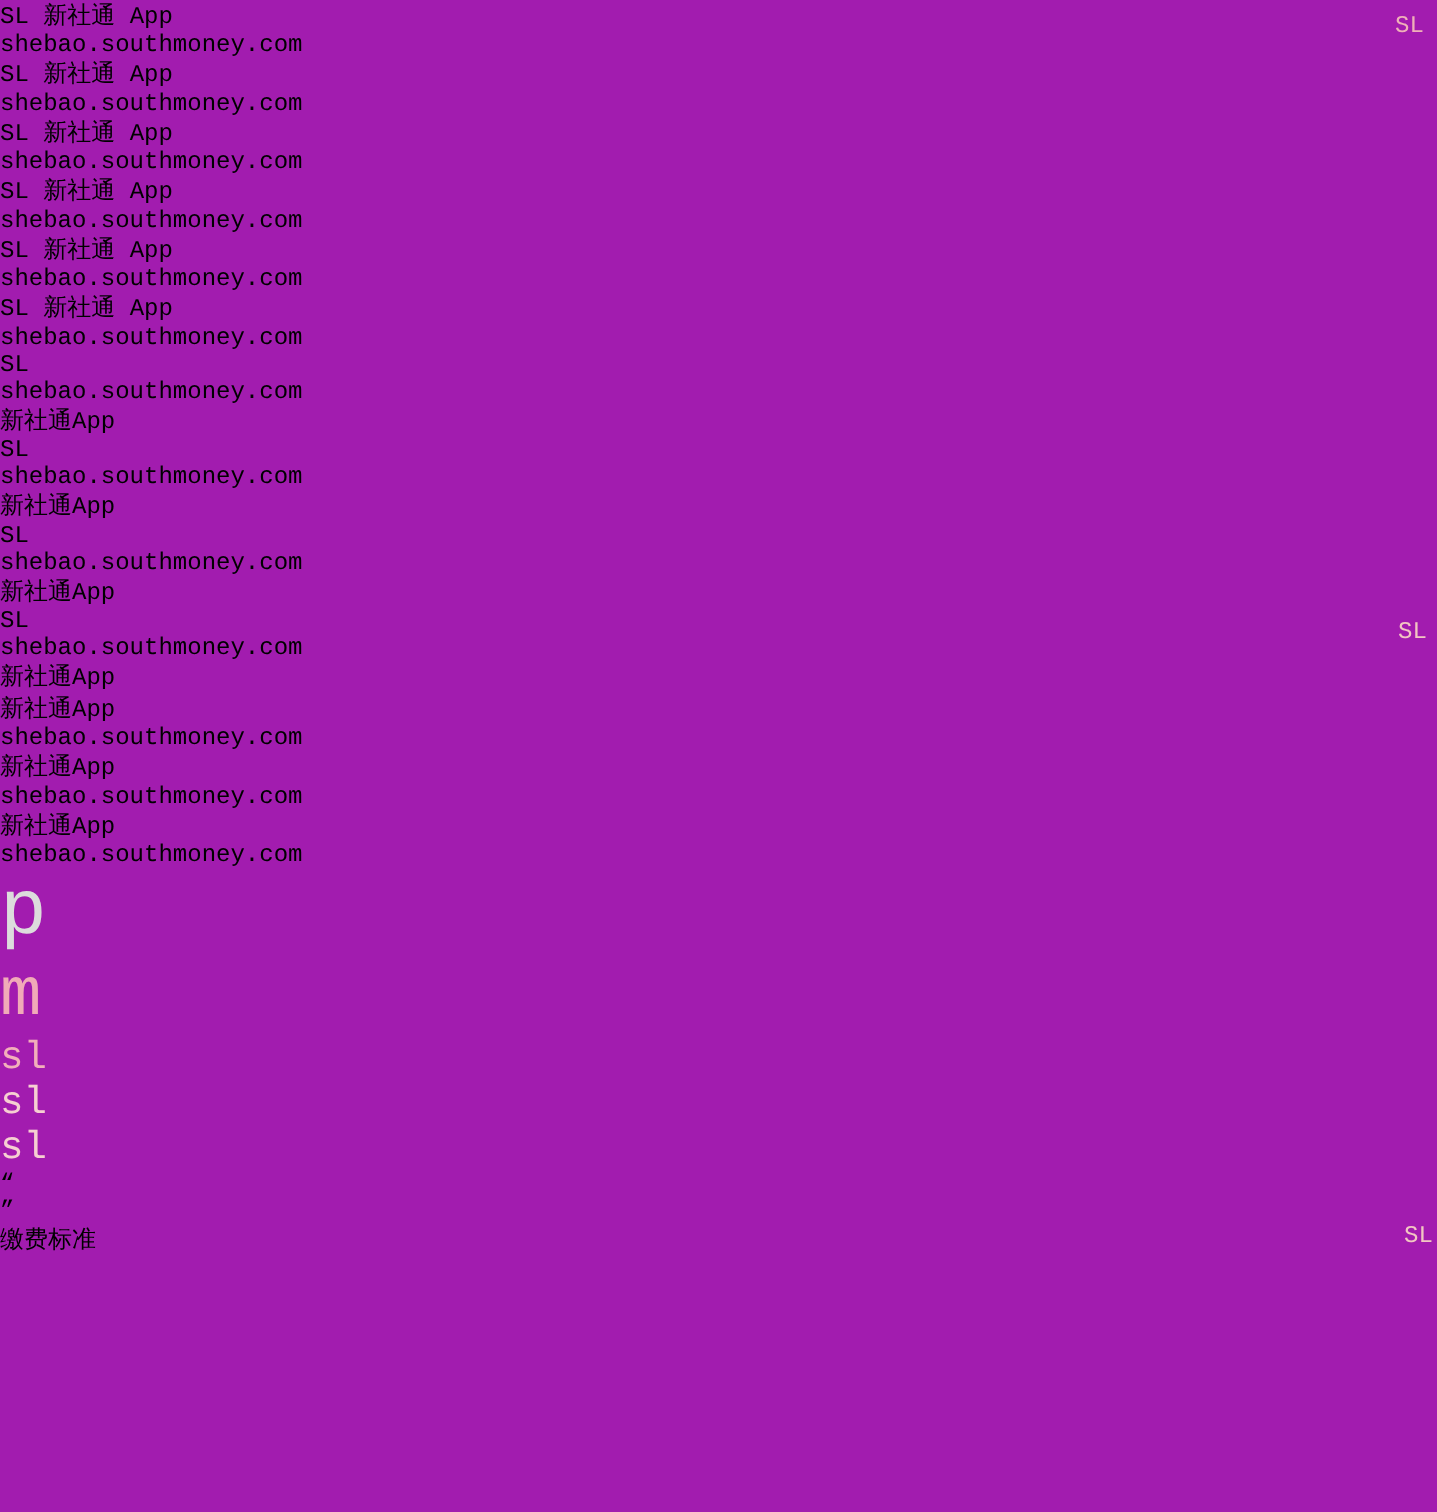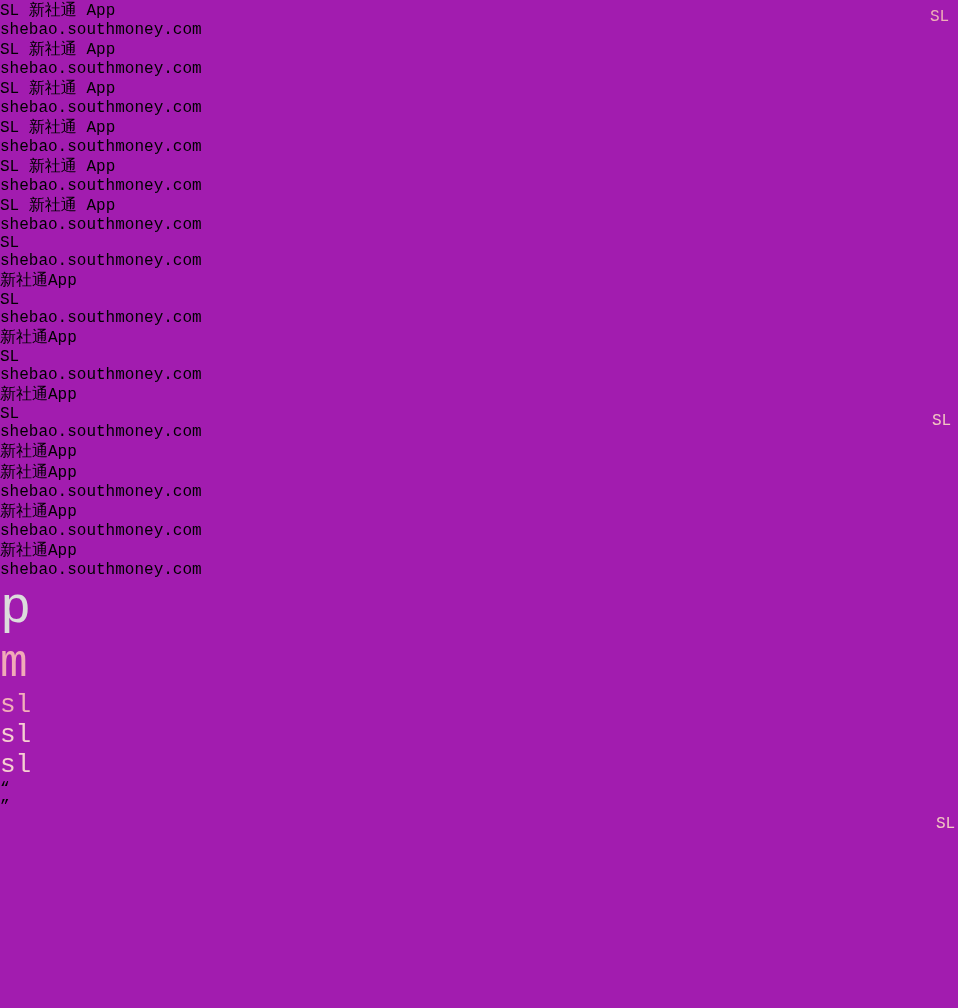--- a/index.html
+++ b/index.html
@@ -173,15 +173,16 @@
     <div class="tip" style="left:272px;top:998px;"></div>
     <div class="arc" style="left:694px;top:995px;"></div>
     <div class="tip" style="left:870px;top:994px;"></div>
   </div>
 
   <div class="tx-layer">
 
     <div class="quote q-open">“</div>
     <div class="quote q-close">”</div>
 
+    <div class="sec-label label-1">缴费标准</div>
 
   </div>
 </div>
 
 </body></html>

